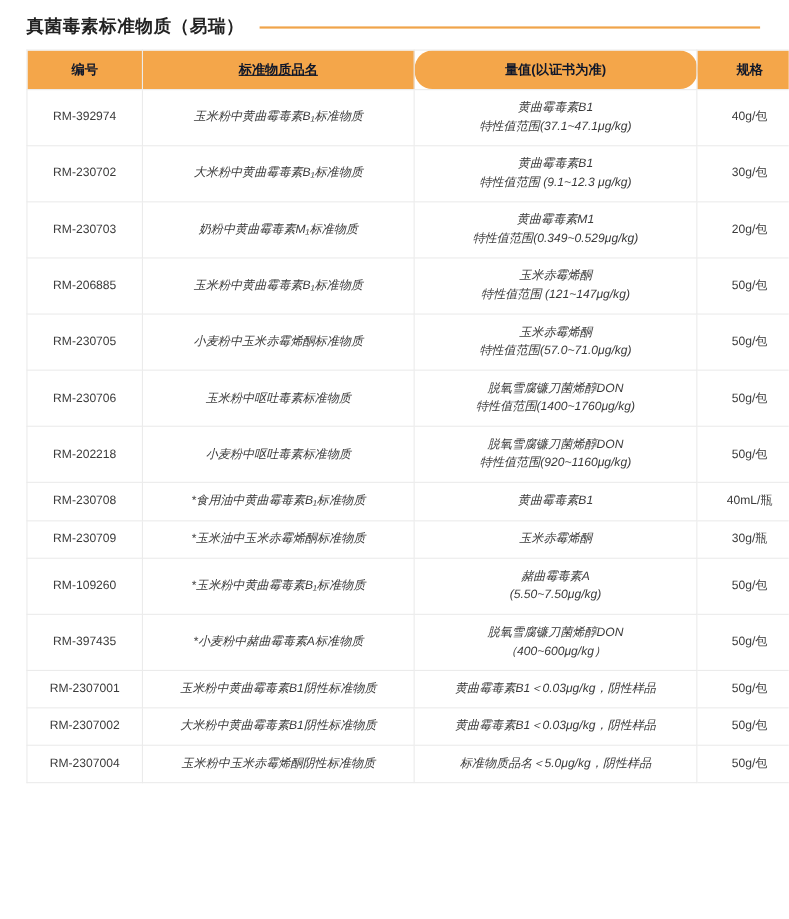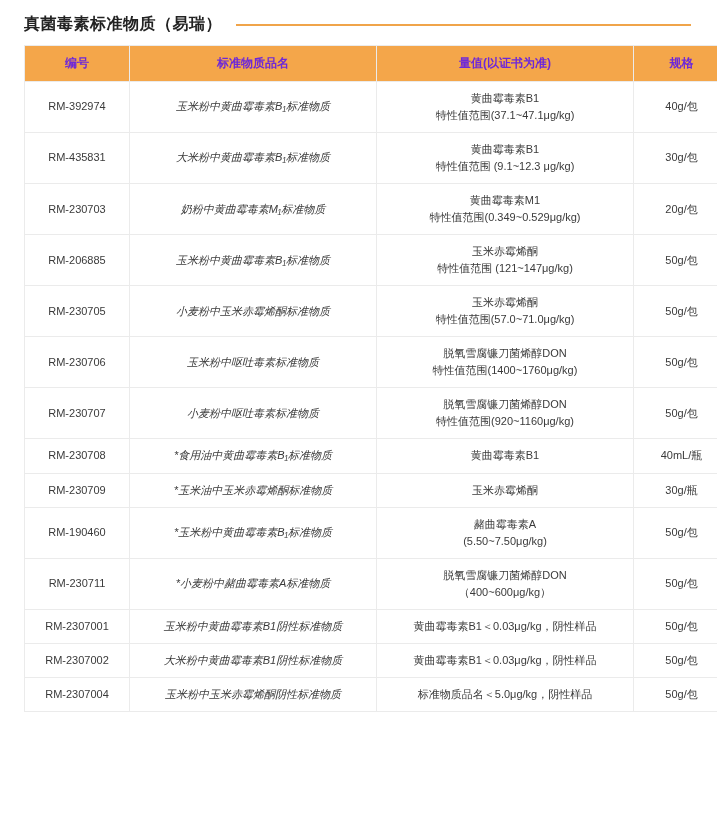--- a/index.html
+++ b/index.html
@@ -44,79 +44,79 @@
     padding: 0 24px;
   }
   table.std-table {
     border-collapse: collapse;
     width: 669px;
     table-layout: fixed;
     font-size: 11px;
   }
   table.std-table th {
     background: #f4a64a;
-    color: #6d28d9;
+    color: #0f172a;
     font-size: 12px;
     font-weight: bold;
     border: 1px solid #ebebeb;
     padding: 9px 4px;
     text-align: center;
     line-height: 1.4;
   }
   table.std-table td {
     border: 1px solid #ebebeb;
     padding: 8px 5px;
     text-align: center;
     vertical-align: middle;
     color: #3a3a3a;
     line-height: 1.55;
     font-size: 11px;
   }
   td.col-code { width: 96px; }
   td.col-name { width: 238px; font-style: italic; }
-  td.col-value { width: 248px; }
+  td.col-value { width: 248px; font-style: italic; }
   td.col-spec  { width: 87px; }
   th.col-code { width: 96px; }
   th.col-name { width: 238px; }
-  th.col-value { width: 248px; }
+  th.col-value { width: 248px; border-radius: 16px; }
   th.col-spec  { width: 87px; }
   .cell-line { display: block; }
 </style>
 </head>
 <body>
 
 <div class="page">
 
   <div class="title-row">
     <div class="title-text">真菌毒素标准物质（易瑞）</div>
     <div class="title-rule" style="background: rgb(240, 164, 74);"></div>
   </div>
 
   <div class="table-wrap">
     <table class="std-table">
       <thead>
         <tr>
           <th class="col-code" style="background: rgb(244, 166, 74);">编号</th>
-          <th class="col-name" style="background: rgb(244, 166, 74);">标准物质品名</th>
+          <th class="col-name" style="background: rgb(244, 166, 74); text-decoration: underline;">标准物质品名</th>
           <th class="col-value" style="background: rgb(244, 166, 74);">量值(以证书为准)</th>
           <th class="col-spec" style="background: rgb(244, 166, 74);">规格</th>
         </tr>
       </thead>
       <tbody id="table-body">
           <tr>
             <td class="col-code">RM-392974</td>
             <td class="col-name">玉米粉中黄曲霉毒素B₁标准物质</td>
             <td class="col-value">
               <span class="cell-line">黄曲霉毒素B1</span>
               <span class="cell-line">特性值范围(37.1~47.1μg/kg)</span>
             </td>
             <td class="col-spec">40g/包</td>
           </tr>
           <tr>
-            <td class="col-code">RM-435831</td>
+            <td class="col-code">RM-230702</td>
             <td class="col-name">大米粉中黄曲霉毒素B₁标准物质</td>
             <td class="col-value">
               <span class="cell-line">黄曲霉毒素B1</span>
               <span class="cell-line">特性值范围 (9.1~12.3 μg/kg)</span>
             </td>
             <td class="col-spec">30g/包</td>
           </tr>
           <tr>
             <td class="col-code">RM-230703</td>
             <td class="col-name">奶粉中黄曲霉毒素M₁标准物质</td>
@@ -147,21 +147,21 @@
           <tr>
             <td class="col-code">RM-230706</td>
             <td class="col-name">玉米粉中呕吐毒素标准物质</td>
             <td class="col-value">
               <span class="cell-line">脱氧雪腐镰刀菌烯醇DON</span>
               <span class="cell-line">特性值范围(1400~1760μg/kg)</span>
             </td>
             <td class="col-spec">50g/包</td>
           </tr>
           <tr>
-            <td class="col-code">RM-230707</td>
+            <td class="col-code">RM-202218</td>
             <td class="col-name">小麦粉中呕吐毒素标准物质</td>
             <td class="col-value">
               <span class="cell-line">脱氧雪腐镰刀菌烯醇DON</span>
               <span class="cell-line">特性值范围(920~1160μg/kg)</span>
             </td>
             <td class="col-spec">50g/包</td>
           </tr>
           <tr>
             <td class="col-code">RM-230708</td>
             <td class="col-name">*食用油中黄曲霉毒素B₁标准物质</td>
@@ -172,30 +172,30 @@
           </tr>
           <tr>
             <td class="col-code">RM-230709</td>
             <td class="col-name">*玉米油中玉米赤霉烯酮标准物质</td>
             <td class="col-value">
               <span class="cell-line">玉米赤霉烯酮</span>
             </td>
             <td class="col-spec">30g/瓶</td>
           </tr>
           <tr>
-            <td class="col-code">RM-190460</td>
+            <td class="col-code">RM-109260</td>
             <td class="col-name">*玉米粉中黄曲霉毒素B₁标准物质</td>
             <td class="col-value">
               <span class="cell-line">赭曲霉毒素A</span>
               <span class="cell-line">(5.50~7.50μg/kg)</span>
             </td>
             <td class="col-spec">50g/包</td>
           </tr>
           <tr>
-            <td class="col-code">RM-230711</td>
+            <td class="col-code">RM-397435</td>
             <td class="col-name">*小麦粉中赭曲霉毒素A标准物质</td>
             <td class="col-value">
               <span class="cell-line">脱氧雪腐镰刀菌烯醇DON</span>
               <span class="cell-line">（400~600μg/kg）</span>
             </td>
             <td class="col-spec">50g/包</td>
           </tr>
           <tr>
             <td class="col-code">RM-2307001</td>
             <td class="col-name">玉米粉中黄曲霉毒素B1阴性标准物质</td>

